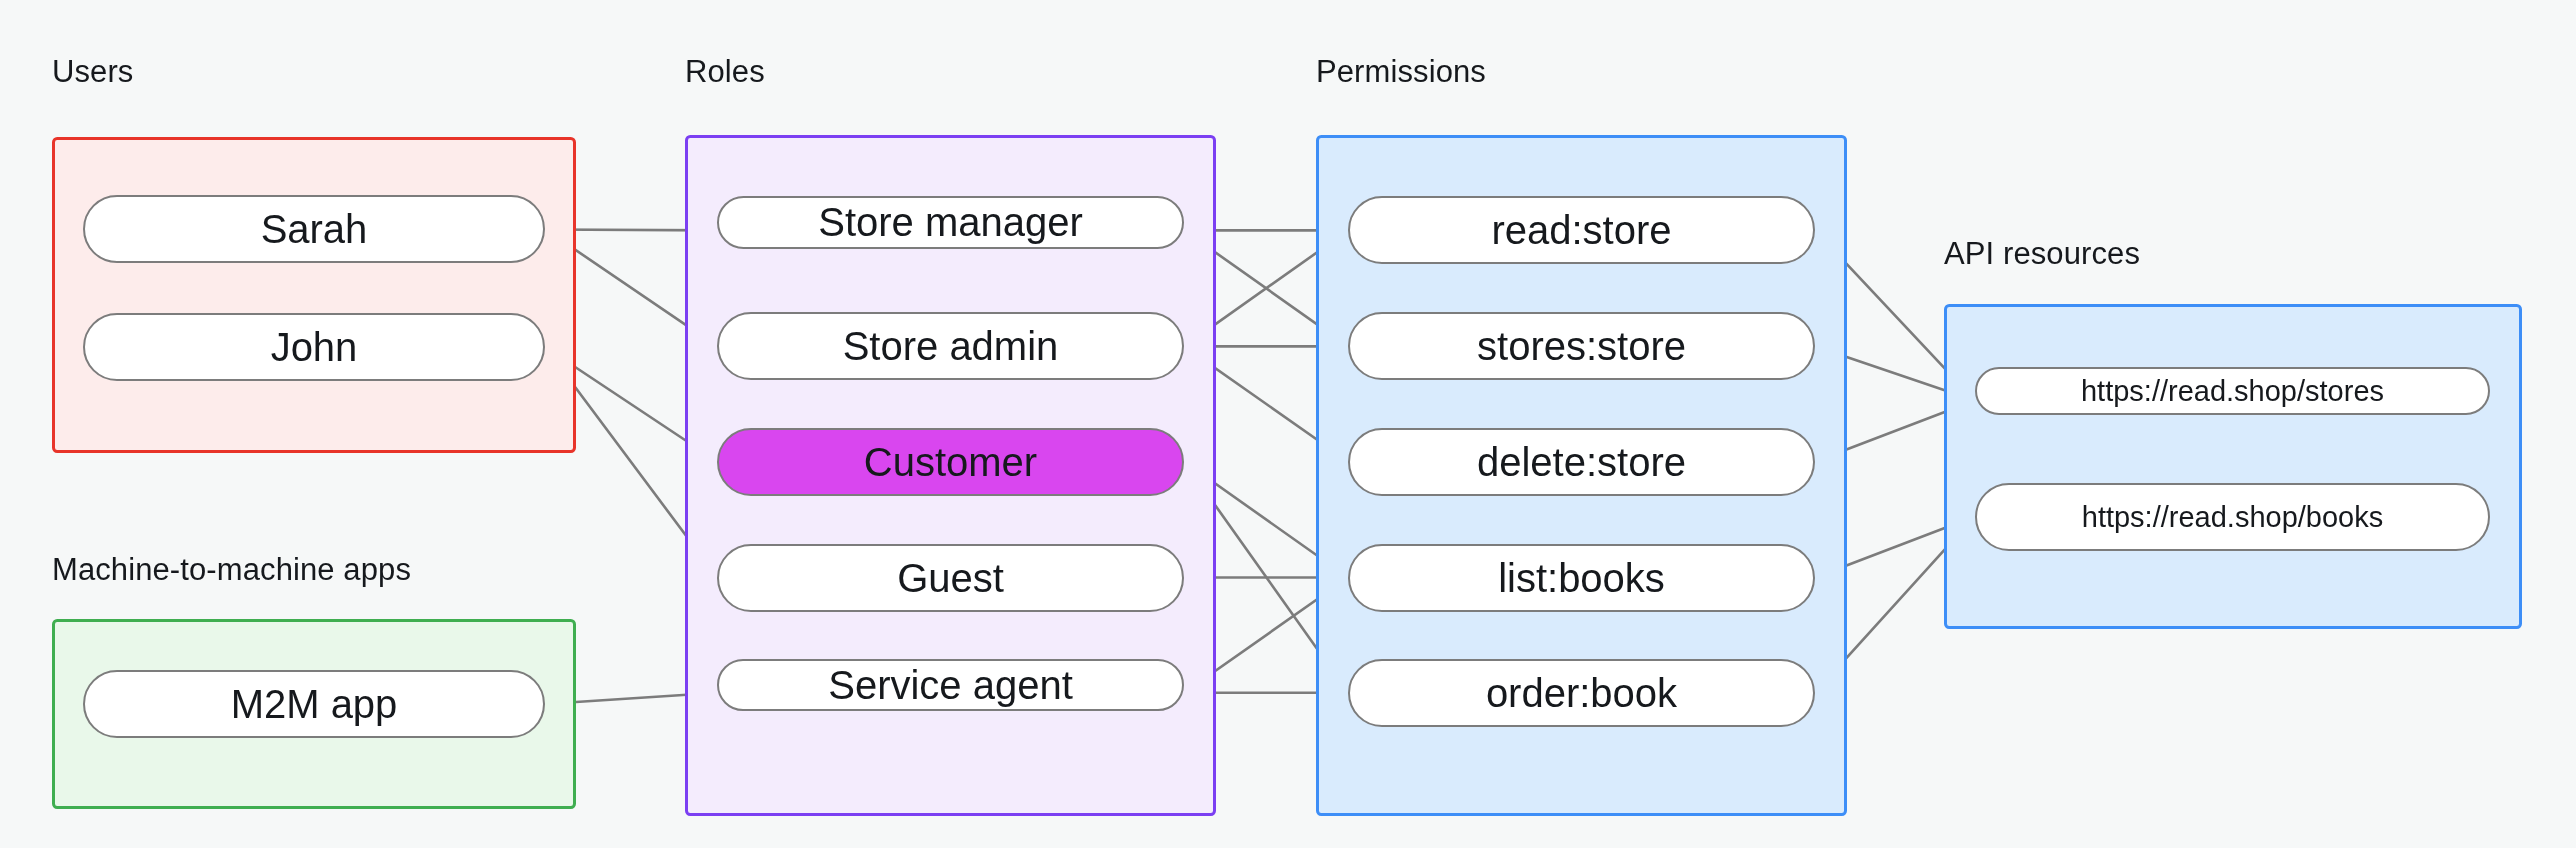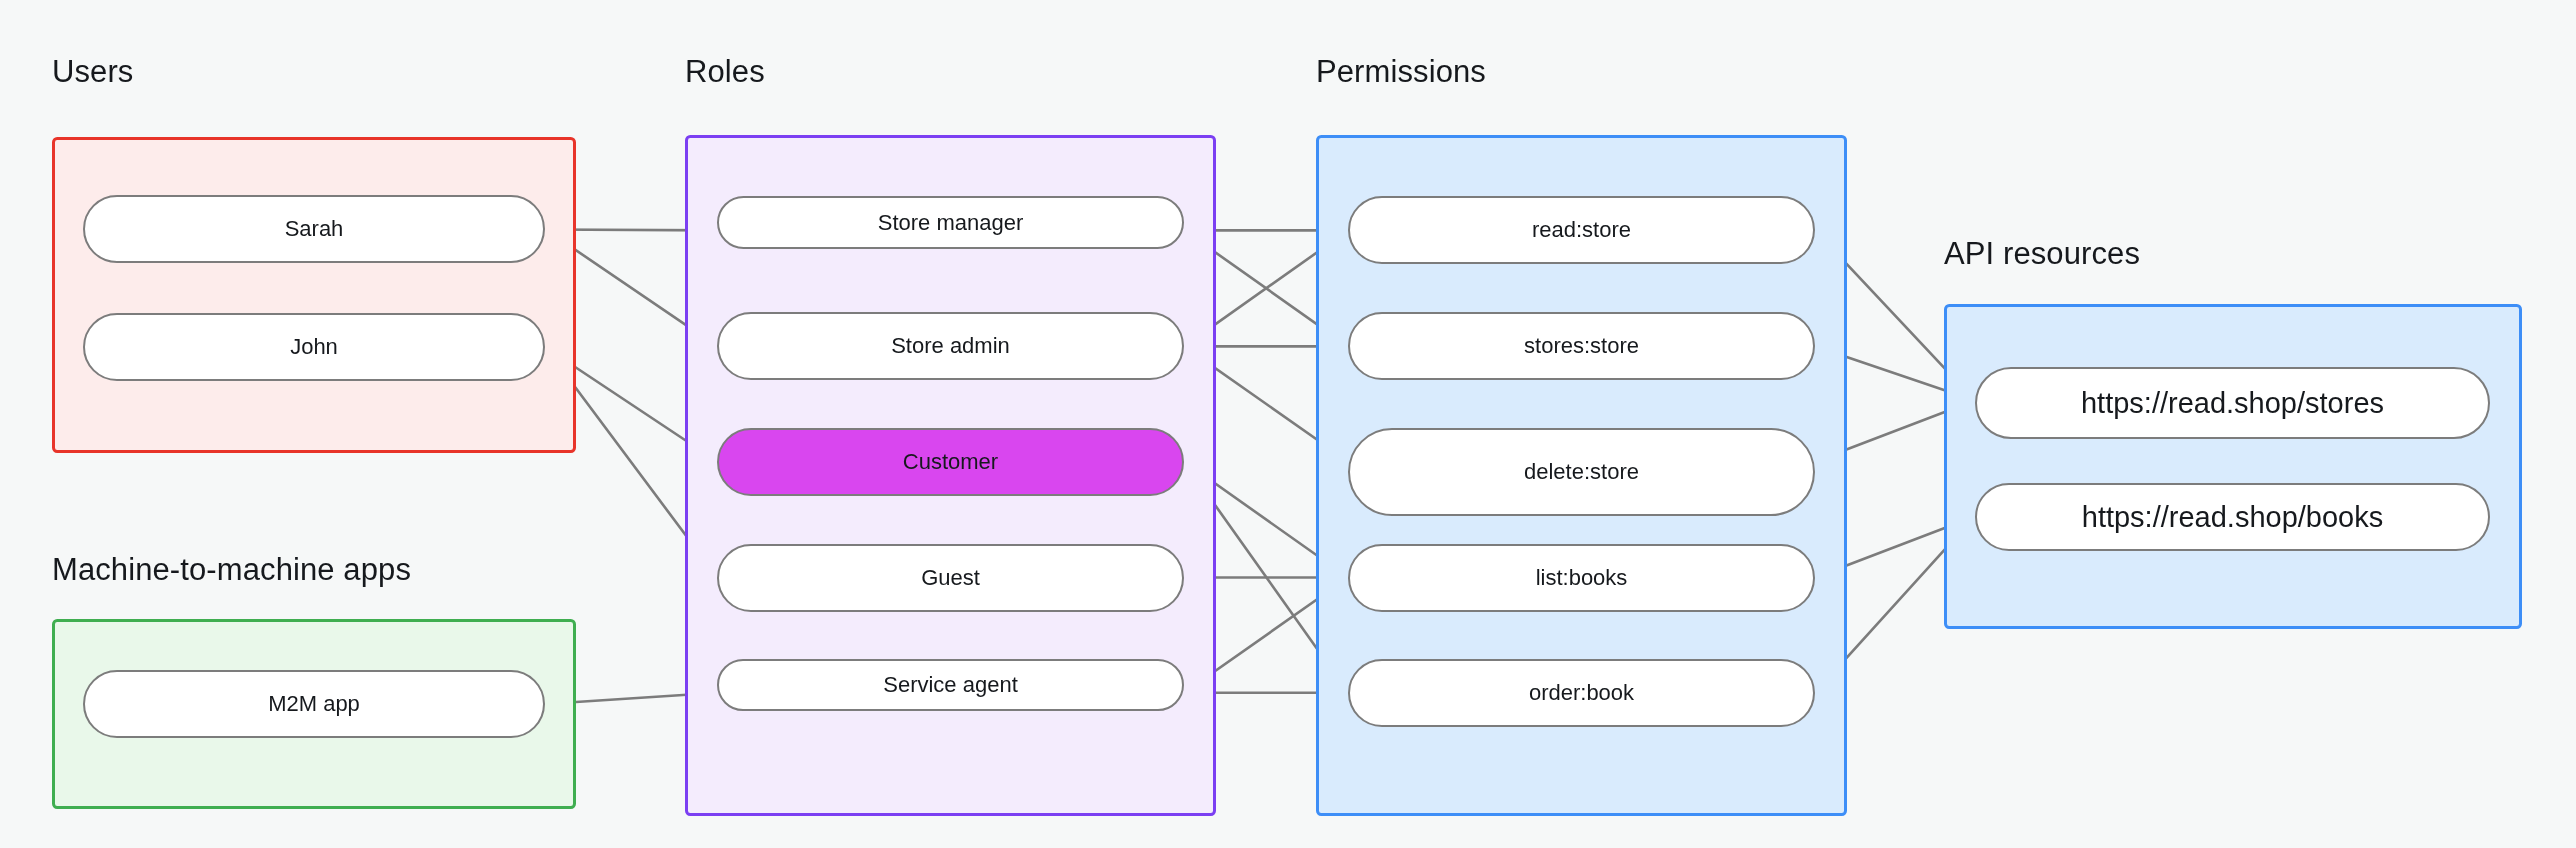--- a/index.html
+++ b/index.html
@@ -25,21 +25,21 @@
   }
   .node{
     position:absolute;
     box-sizing:border-box;
     background:#ffffff;
     border:2.2px solid #7c7c7c;
     border-radius:872px;
     display:flex;
     align-items:center;
     justify-content:center;
-    font-size:22px;
+    font-size:40px;
     color:#16191d;
     white-space:nowrap;
   }
   .node-url{font-size:29px;}
 </style>
 </head>
 <body>
 
 <div id="stage">
   <svg id="wires" viewBox="0 0 2952 972" preserveAspectRatio="none">
@@ -88,22 +88,22 @@
       <div class="group-box" style="left: 685px; top: 135px; width: 531px; height: 681px; background: rgb(244, 236, 253); border: 3.5px solid rgb(123, 63, 242);"></div>
       <div class="node" style="left: 717px; top: 196px; width: 467px; height: 53px; border-color: rgb(124, 124, 124); background: rgb(255, 255, 255); color: rgb(22, 25, 29);">Store manager</div>
       <div class="node" style="left: 717px; top: 312px; width: 467px; height: 68px; border-color: rgb(124, 124, 124); background: rgb(255, 255, 255); color: rgb(22, 25, 29);">Store admin</div>
       <div class="node" style="left: 717px; top: 428px; width: 467px; height: 68px; border-color: rgb(124, 124, 124); background: #d946ef; color: rgb(22, 25, 29);">Customer</div>
       <div class="node" style="left: 717px; top: 544px; width: 467px; height: 68px; border-color: rgb(124, 124, 124); background: rgb(255, 255, 255); color: rgb(22, 25, 29);">Guest</div>
       <div class="node" style="left: 717px; top: 659px; width: 467px; height: 52px; border-color: rgb(124, 124, 124); background: rgb(255, 255, 255); color: rgb(22, 25, 29);">Service agent</div>
       <div class="group-title" style="left: 1316px; top: 54px;">Permissions</div>
       <div class="group-box" style="left: 1316px; top: 135px; width: 531px; height: 681px; background: rgb(217, 235, 253); border: 3.5px solid rgb(61, 142, 247);"></div>
       <div class="node" style="left: 1348px; top: 196px; width: 467px; height: 68px; border-color: rgb(124, 124, 124); background: rgb(255, 255, 255); color: rgb(22, 25, 29);">read:store</div>
       <div class="node" style="left: 1348px; top: 312px; width: 467px; height: 68px; border-color: rgb(124, 124, 124); background: rgb(255, 255, 255); color: rgb(22, 25, 29);">stores:store</div>
-      <div class="node" style="left: 1348px; top: 428px; width: 467px; height: 88px; border-color: rgb(124, 124, 124); background: rgb(255, 255, 255); color: rgb(22, 25, 29);">delete:store</div>
+      <div class="node" style="left: 1348px; top: 428px; width: 467px; height: 68px; border-color: rgb(124, 124, 124); background: rgb(255, 255, 255); color: rgb(22, 25, 29);">delete:store</div>
       <div class="node" style="left: 1348px; top: 544px; width: 467px; height: 68px; border-color: rgb(124, 124, 124); background: rgb(255, 255, 255); color: rgb(22, 25, 29);">list:books</div>
       <div class="node" style="left: 1348px; top: 659px; width: 467px; height: 68px; border-color: rgb(124, 124, 124); background: rgb(255, 255, 255); color: rgb(22, 25, 29);">order:book</div>
       <div class="group-title" style="left: 1944px; top: 236px;">API resources</div>
       <div class="group-box" style="left: 1944px; top: 304px; width: 578px; height: 325px; background: rgb(217, 235, 253); border: 3.5px solid rgb(61, 142, 247);"></div>
-      <div class="node node-url" style="left: 1975px; top: 367px; width: 515px; height: 72px; border-color: rgb(124, 124, 124); background: rgb(255, 255, 255); color: rgb(22, 25, 29);">https://read.shop/stores</div>
+      <div class="node node-url" style="left: 1975px; top: 367px; width: 515px; height: 48px; border-color: rgb(124, 124, 124); background: rgb(255, 255, 255); color: rgb(22, 25, 29);">https://read.shop/stores</div>
       <div class="node node-url" style="left: 1975px; top: 483px; width: 515px; height: 68px; border-color: rgb(124, 124, 124); background: rgb(255, 255, 255); color: rgb(22, 25, 29);">https://read.shop/books</div>
     </div>
 </div>
 
 
 </body></html>

